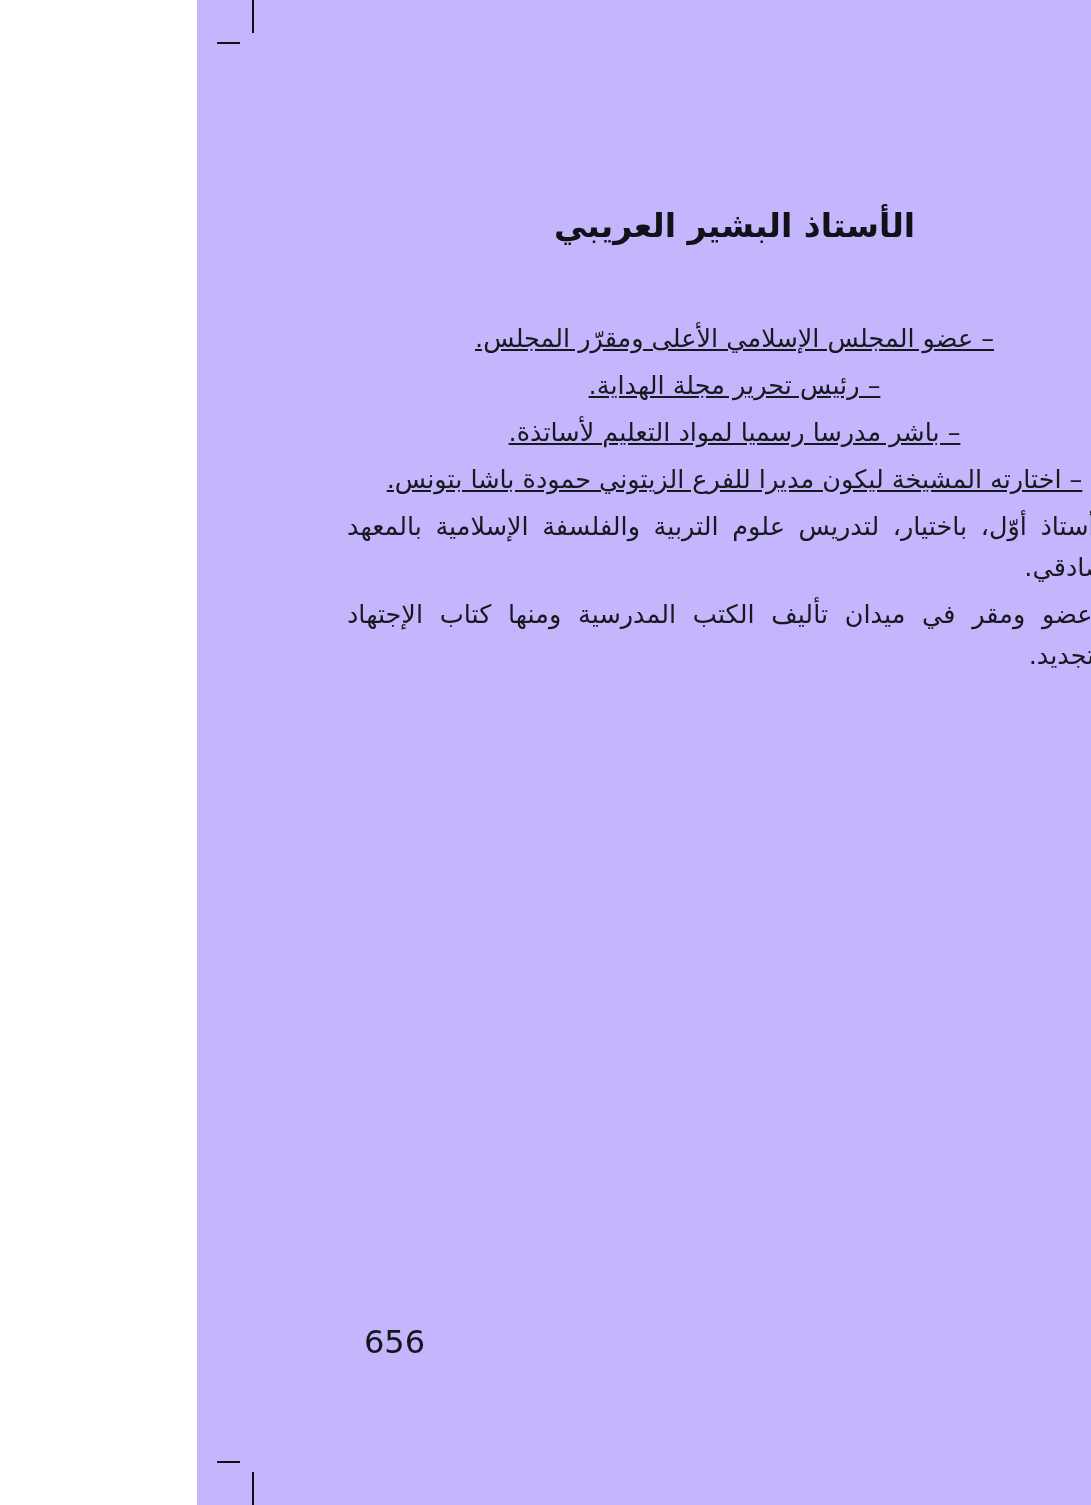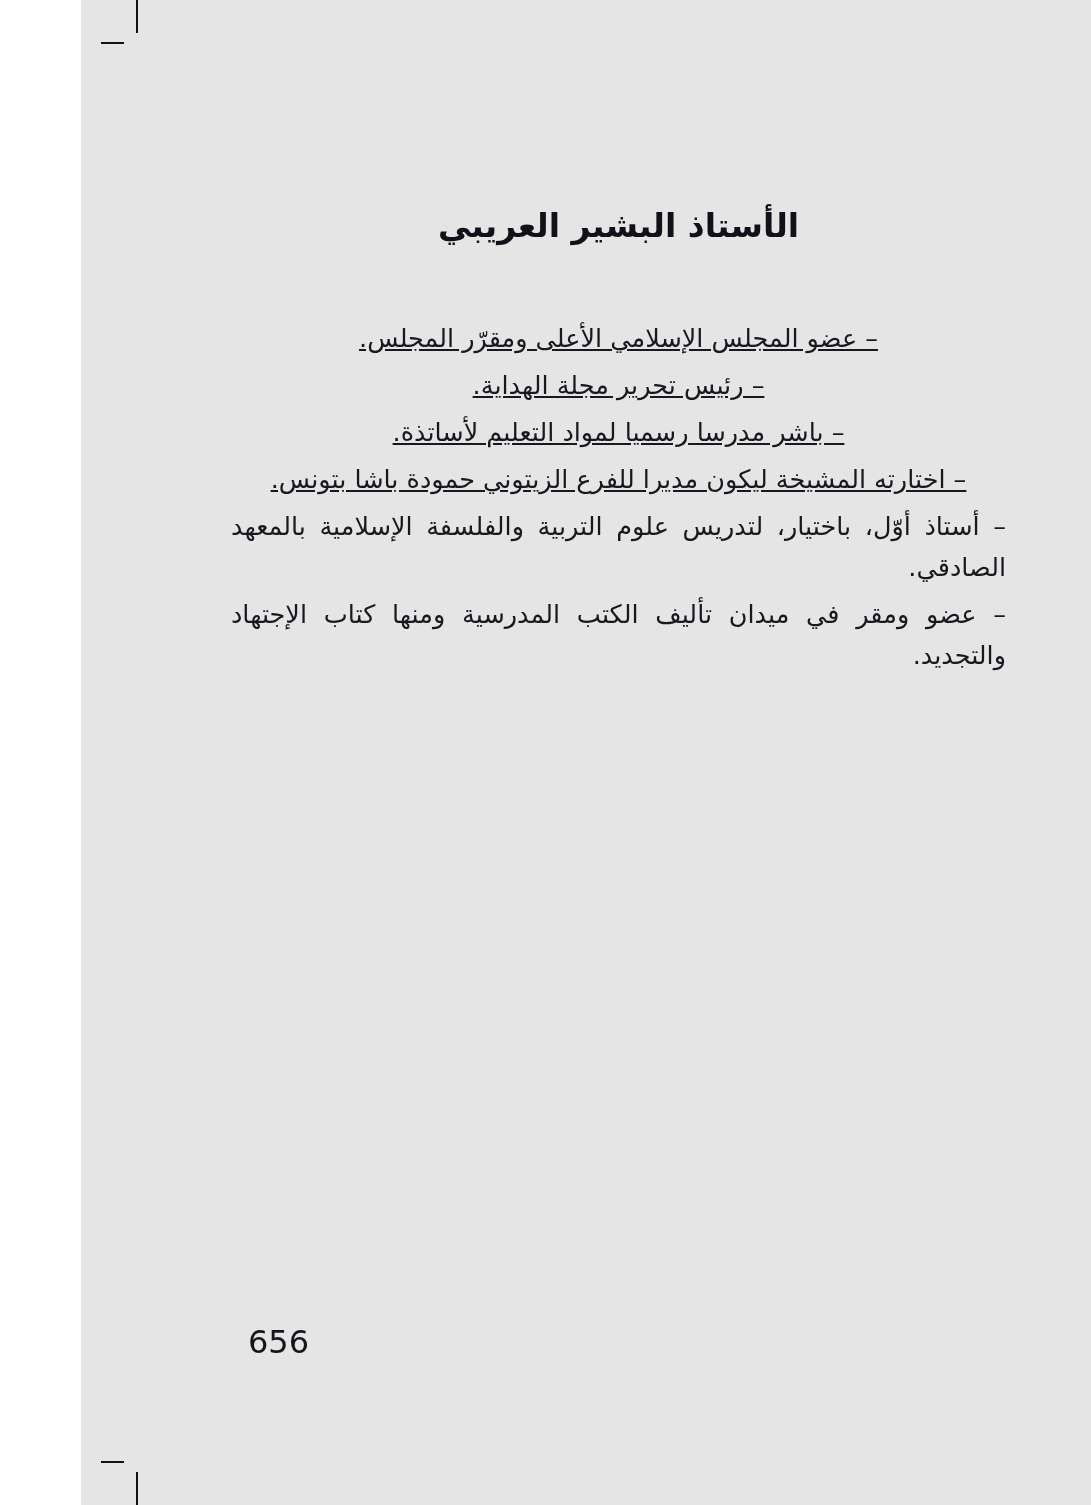--- a/index.html
+++ b/index.html
@@ -4,23 +4,23 @@
 <title>656</title>
 <style>
   html, body {
     margin: 0;
     padding: 0;
     background: #ffffff;
   }
 
   .page {
     position: relative;
-    width: 1010px;
+    width: 894px;
     height: 1505px;
-    background: #e5e5e5;
+    background: #c4b5fd;
     overflow: hidden;
     font-family: "DejaVu Sans", "Liberation Sans", sans-serif;
     color: #15151c;
   }
 
   
   .crop-mark {
     position: absolute;
     background: #111118;
   }

